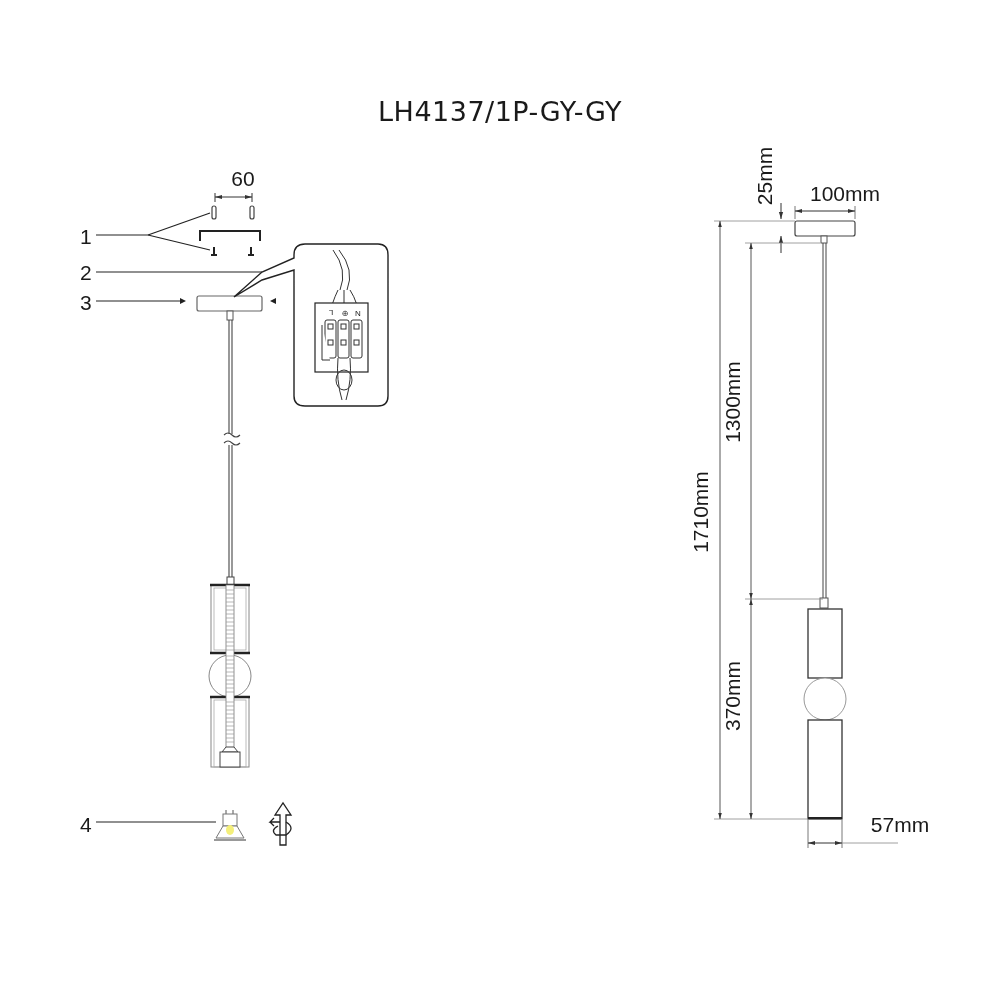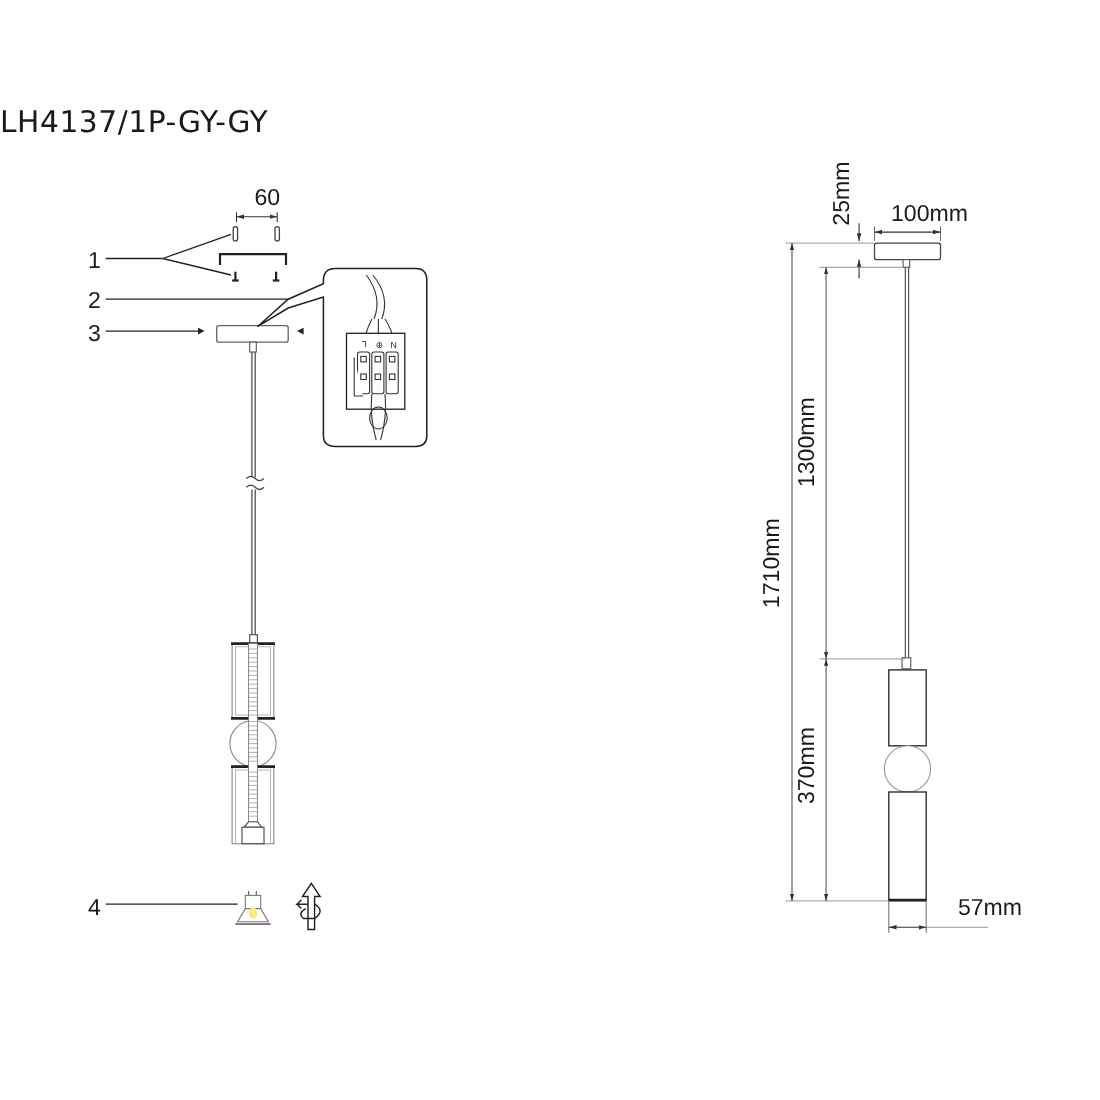--- a/index.html
+++ b/index.html
@@ -1,18 +1,18 @@
 <!DOCTYPE html>
 <html><head>
   <meta charset="utf-8">
   <style>
     html, body { margin: 0; padding: 0; background: #ffffff; }
     body { width: 1000px; height: 1000px; position: relative; overflow: hidden; font-family: "Liberation Sans", sans-serif; }
     .title {
-      position: absolute; left: 0; top: 96px; width: 1000px; 
+      position: absolute; left: 0; top: 96px; width: 1000px; text-align: center;
       font-family: "DejaVu Sans", sans-serif; font-size: 27px; color: #1a1a1a; letter-spacing: 0.5px;
     }
     svg.drawing { position: absolute; left: 0; top: 0; }
     .lbl { font-family: "Liberation Sans", sans-serif; fill: #1a1a1a; }
   </style>
 </head>
 <body>
 
 <div class="title">LH4137/1P-GY-GY</div>
 

